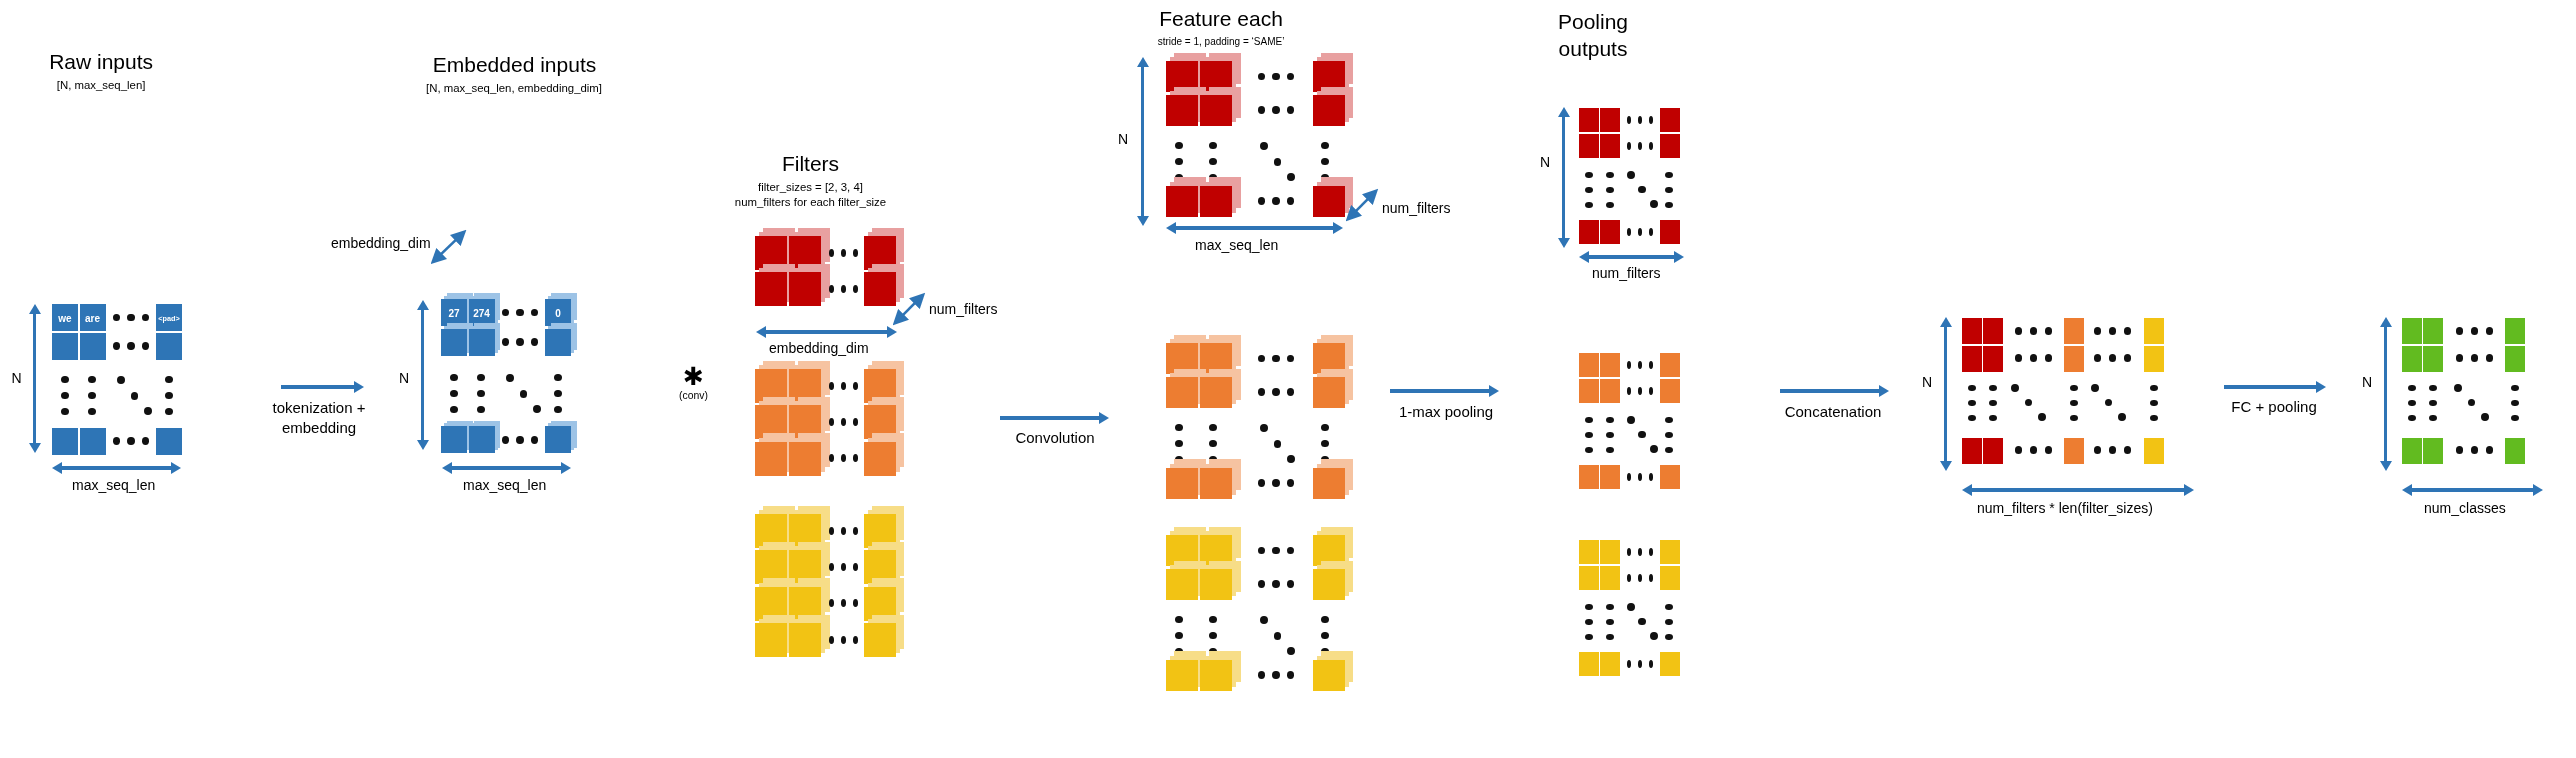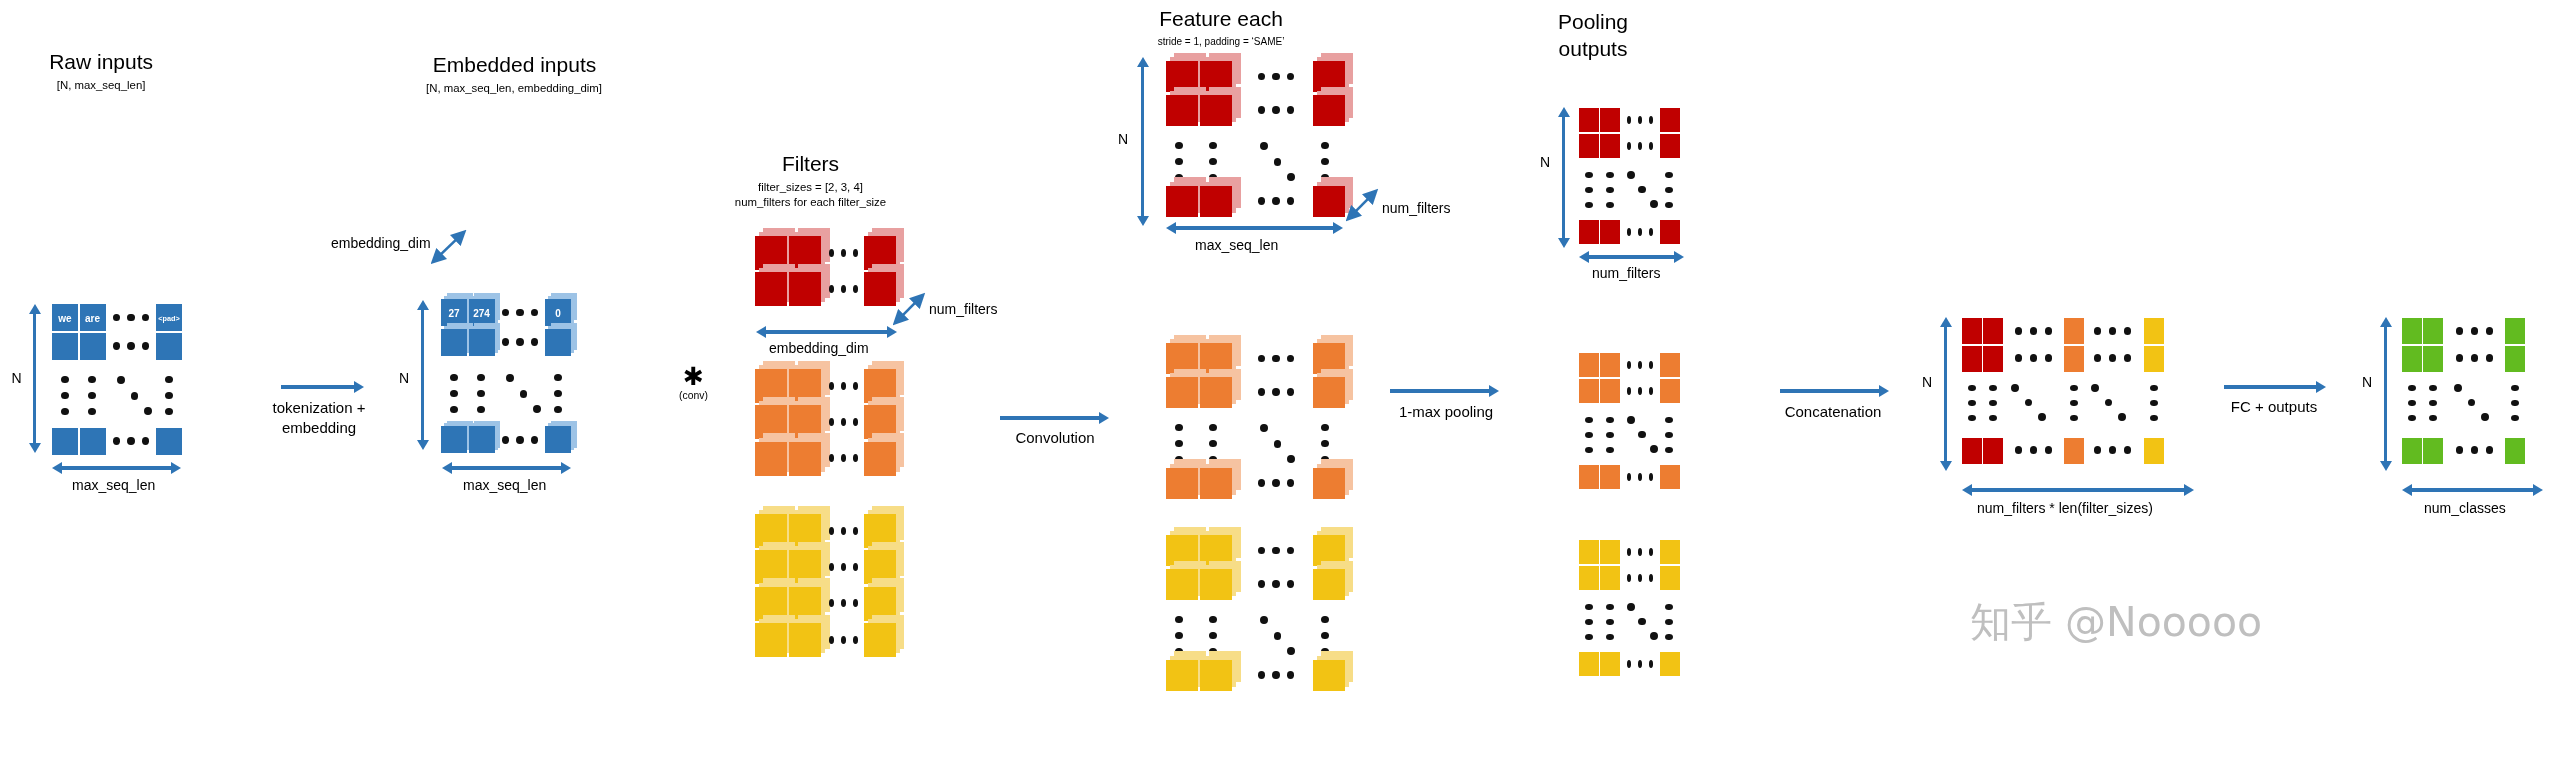--- a/index.html
+++ b/index.html
@@ -849,21 +849,21 @@
         <i></i>
         <i></i>
         <i></i>
       </div>
   </div>
 
   <div class="arrow-h both" style="left:1970px;top:488px;width:216px;"></div>
   <div class="dimlabel" style="left:1977px;top:500px;">num_filters * len(filter_sizes)</div>
 
   <div class="arrow-h" style="left:2224px;top:385px;width:94px;"></div>
-  <div class="steplabel" style="left:2222px;top:398px;width:104px;">FC + outputs</div>
+  <div class="steplabel" style="left:2222px;top:398px;width:104px;">FC + pooling</div>
 
   <div class="arrow-v both" style="left:2384px;top:325px;height:138px;"></div>
   <div class="dimlabel" style="left:2362px;top:374px;">N</div>
 
   <div class="blk" style="left:2402px;top:318px;width:146px;height:151px;">
     <div class="cell green" style="left:0;top:0;width:20px;height:26px;"></div>
     <div class="cell green" style="left:21px;top:0;width:20px;height:26px;"></div>
     <div class="cell green" style="left:103px;top:0;width:20px;height:26px;"></div>
     <div class="dots h" style="left:48px;top:8.8px;width:49px;height:8.3px;">
         <i></i>
@@ -907,16 +907,15 @@
     <div class="dots h" style="left:48px;top:128px;width:49px;height:8.3px;">
         <i></i>
         <i></i>
         <i></i>
       </div>
   </div>
 
   <div class="arrow-h both" style="left:2410px;top:488px;width:125px;"></div>
   <div class="dimlabel" style="left:2424px;top:500px;">num_classes</div>
 
-  <div class="watermark" style="left:1970px;top:595px;">知乎 @Nooooo</div>
 
 </div>
 
 
 </body></html>

